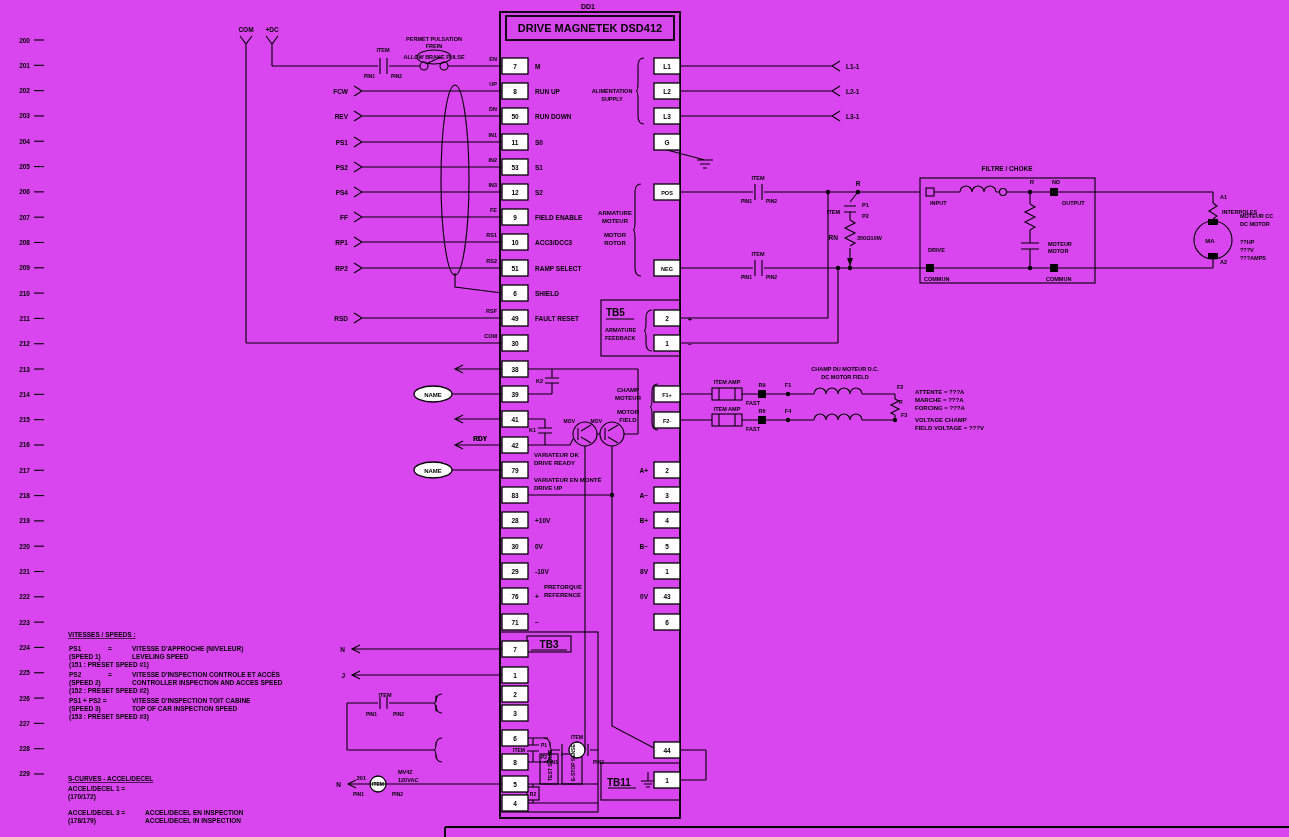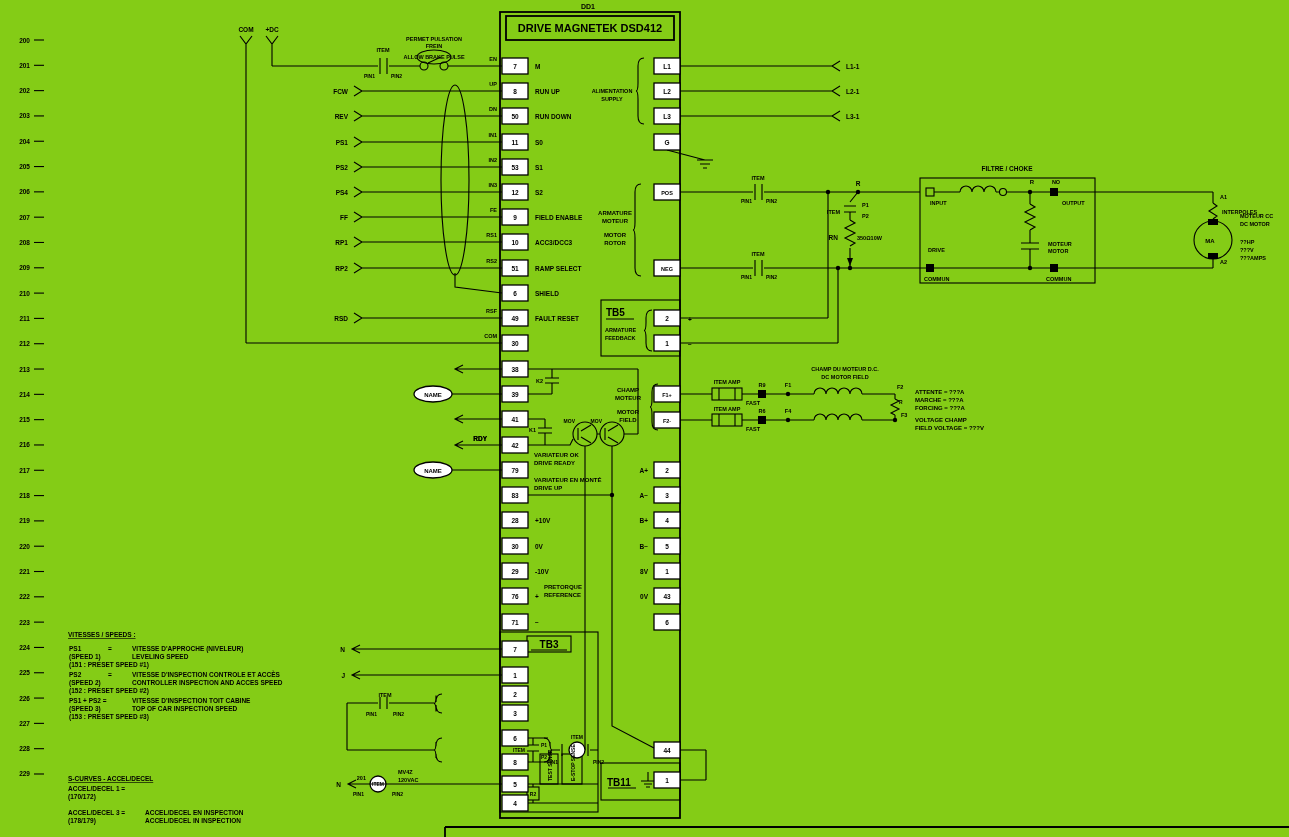--- a/index.html
+++ b/index.html
@@ -1,16 +1,16 @@
 <!DOCTYPE html>
 <html><head>
 <meta charset="utf-8">
 <style>
   html,body{margin:0;padding:0;background:#fff;}
-  #canvas{position:relative;width:1289px;height:837px;background:#84cc16;overflow:hidden;}
+  #canvas{position:relative;width:1289px;height:837px;background:#d946ef;overflow:hidden;}
   svg text{font-family:"Liberation Sans",sans-serif;font-weight:bold;fill:#000;}
   .f5{font-size:5px}.f55{font-size:5.5px}.f6{font-size:6px}.f65{font-size:6.5px}
   .f7{font-size:7px}.f10{font-size:10px}.f11{font-size:11px}
   .w{stroke:#000;stroke-width:1.1;fill:none;}
   .w2{stroke:#000;stroke-width:1.8;fill:none;}
   .fillb{fill:#000;stroke:none;}
   .boxw{fill:#fff;stroke:#000;stroke-width:1.3;}
 </style>
 </head>
 <body>

